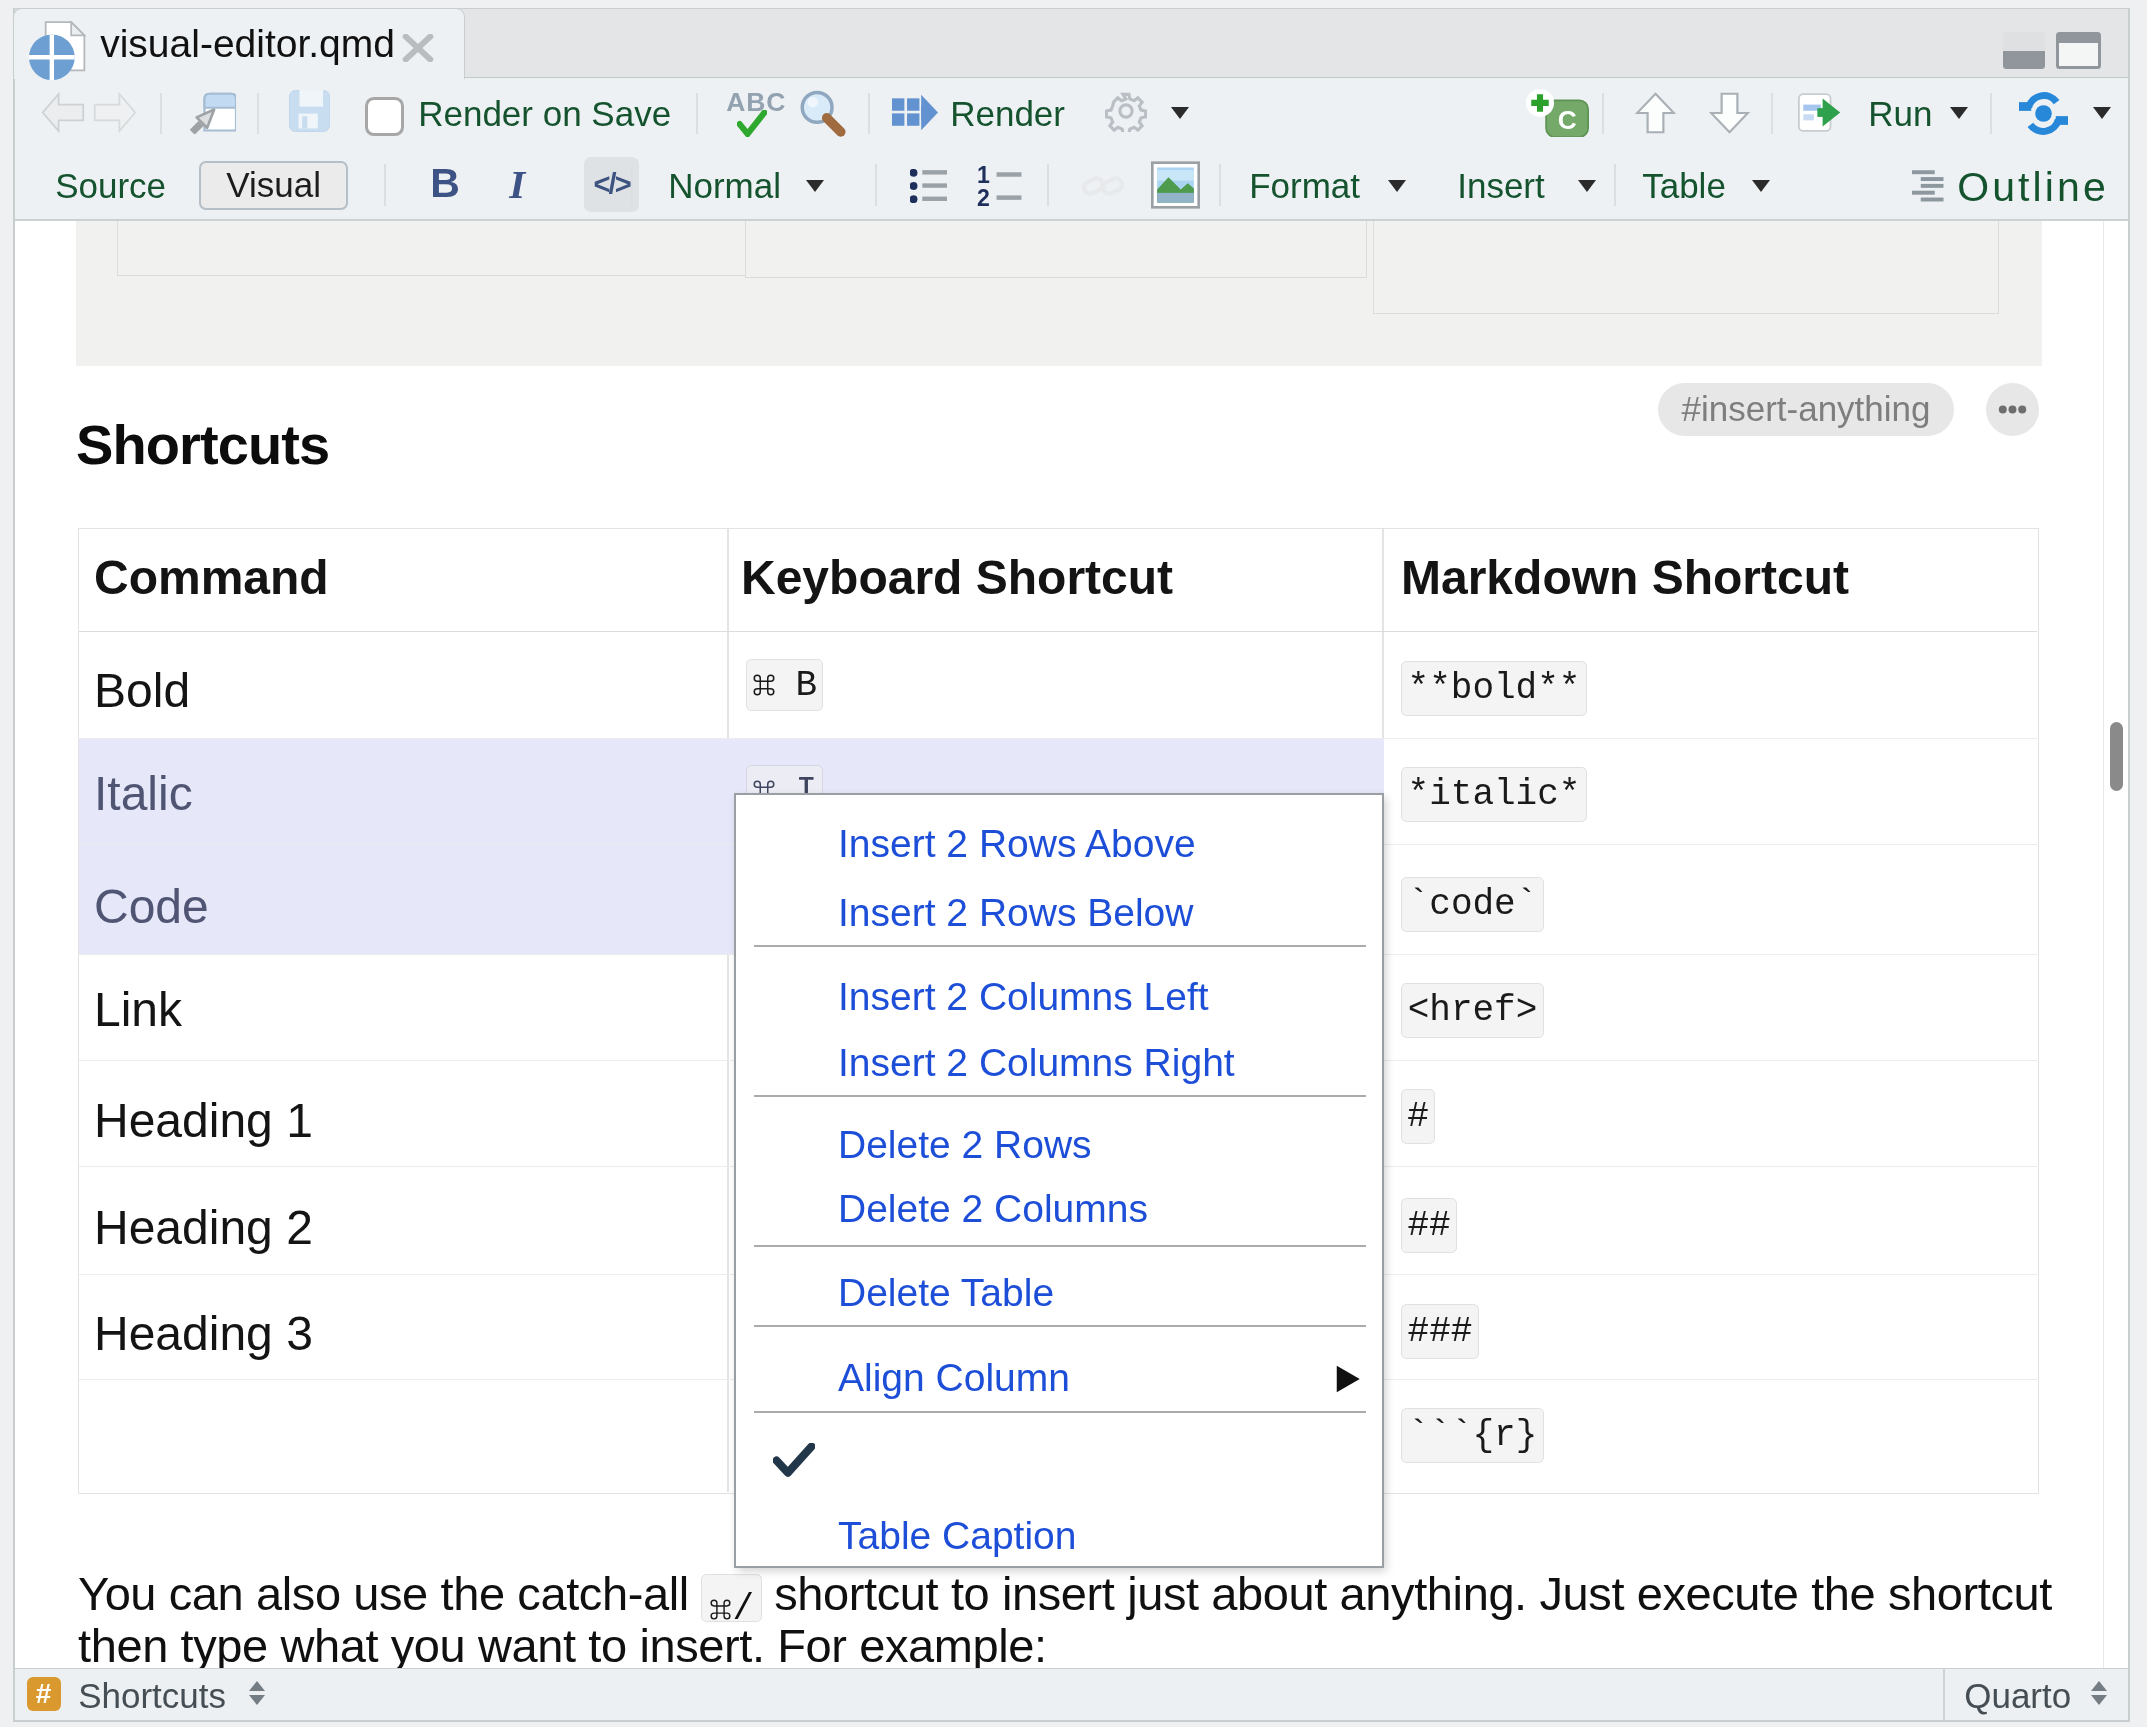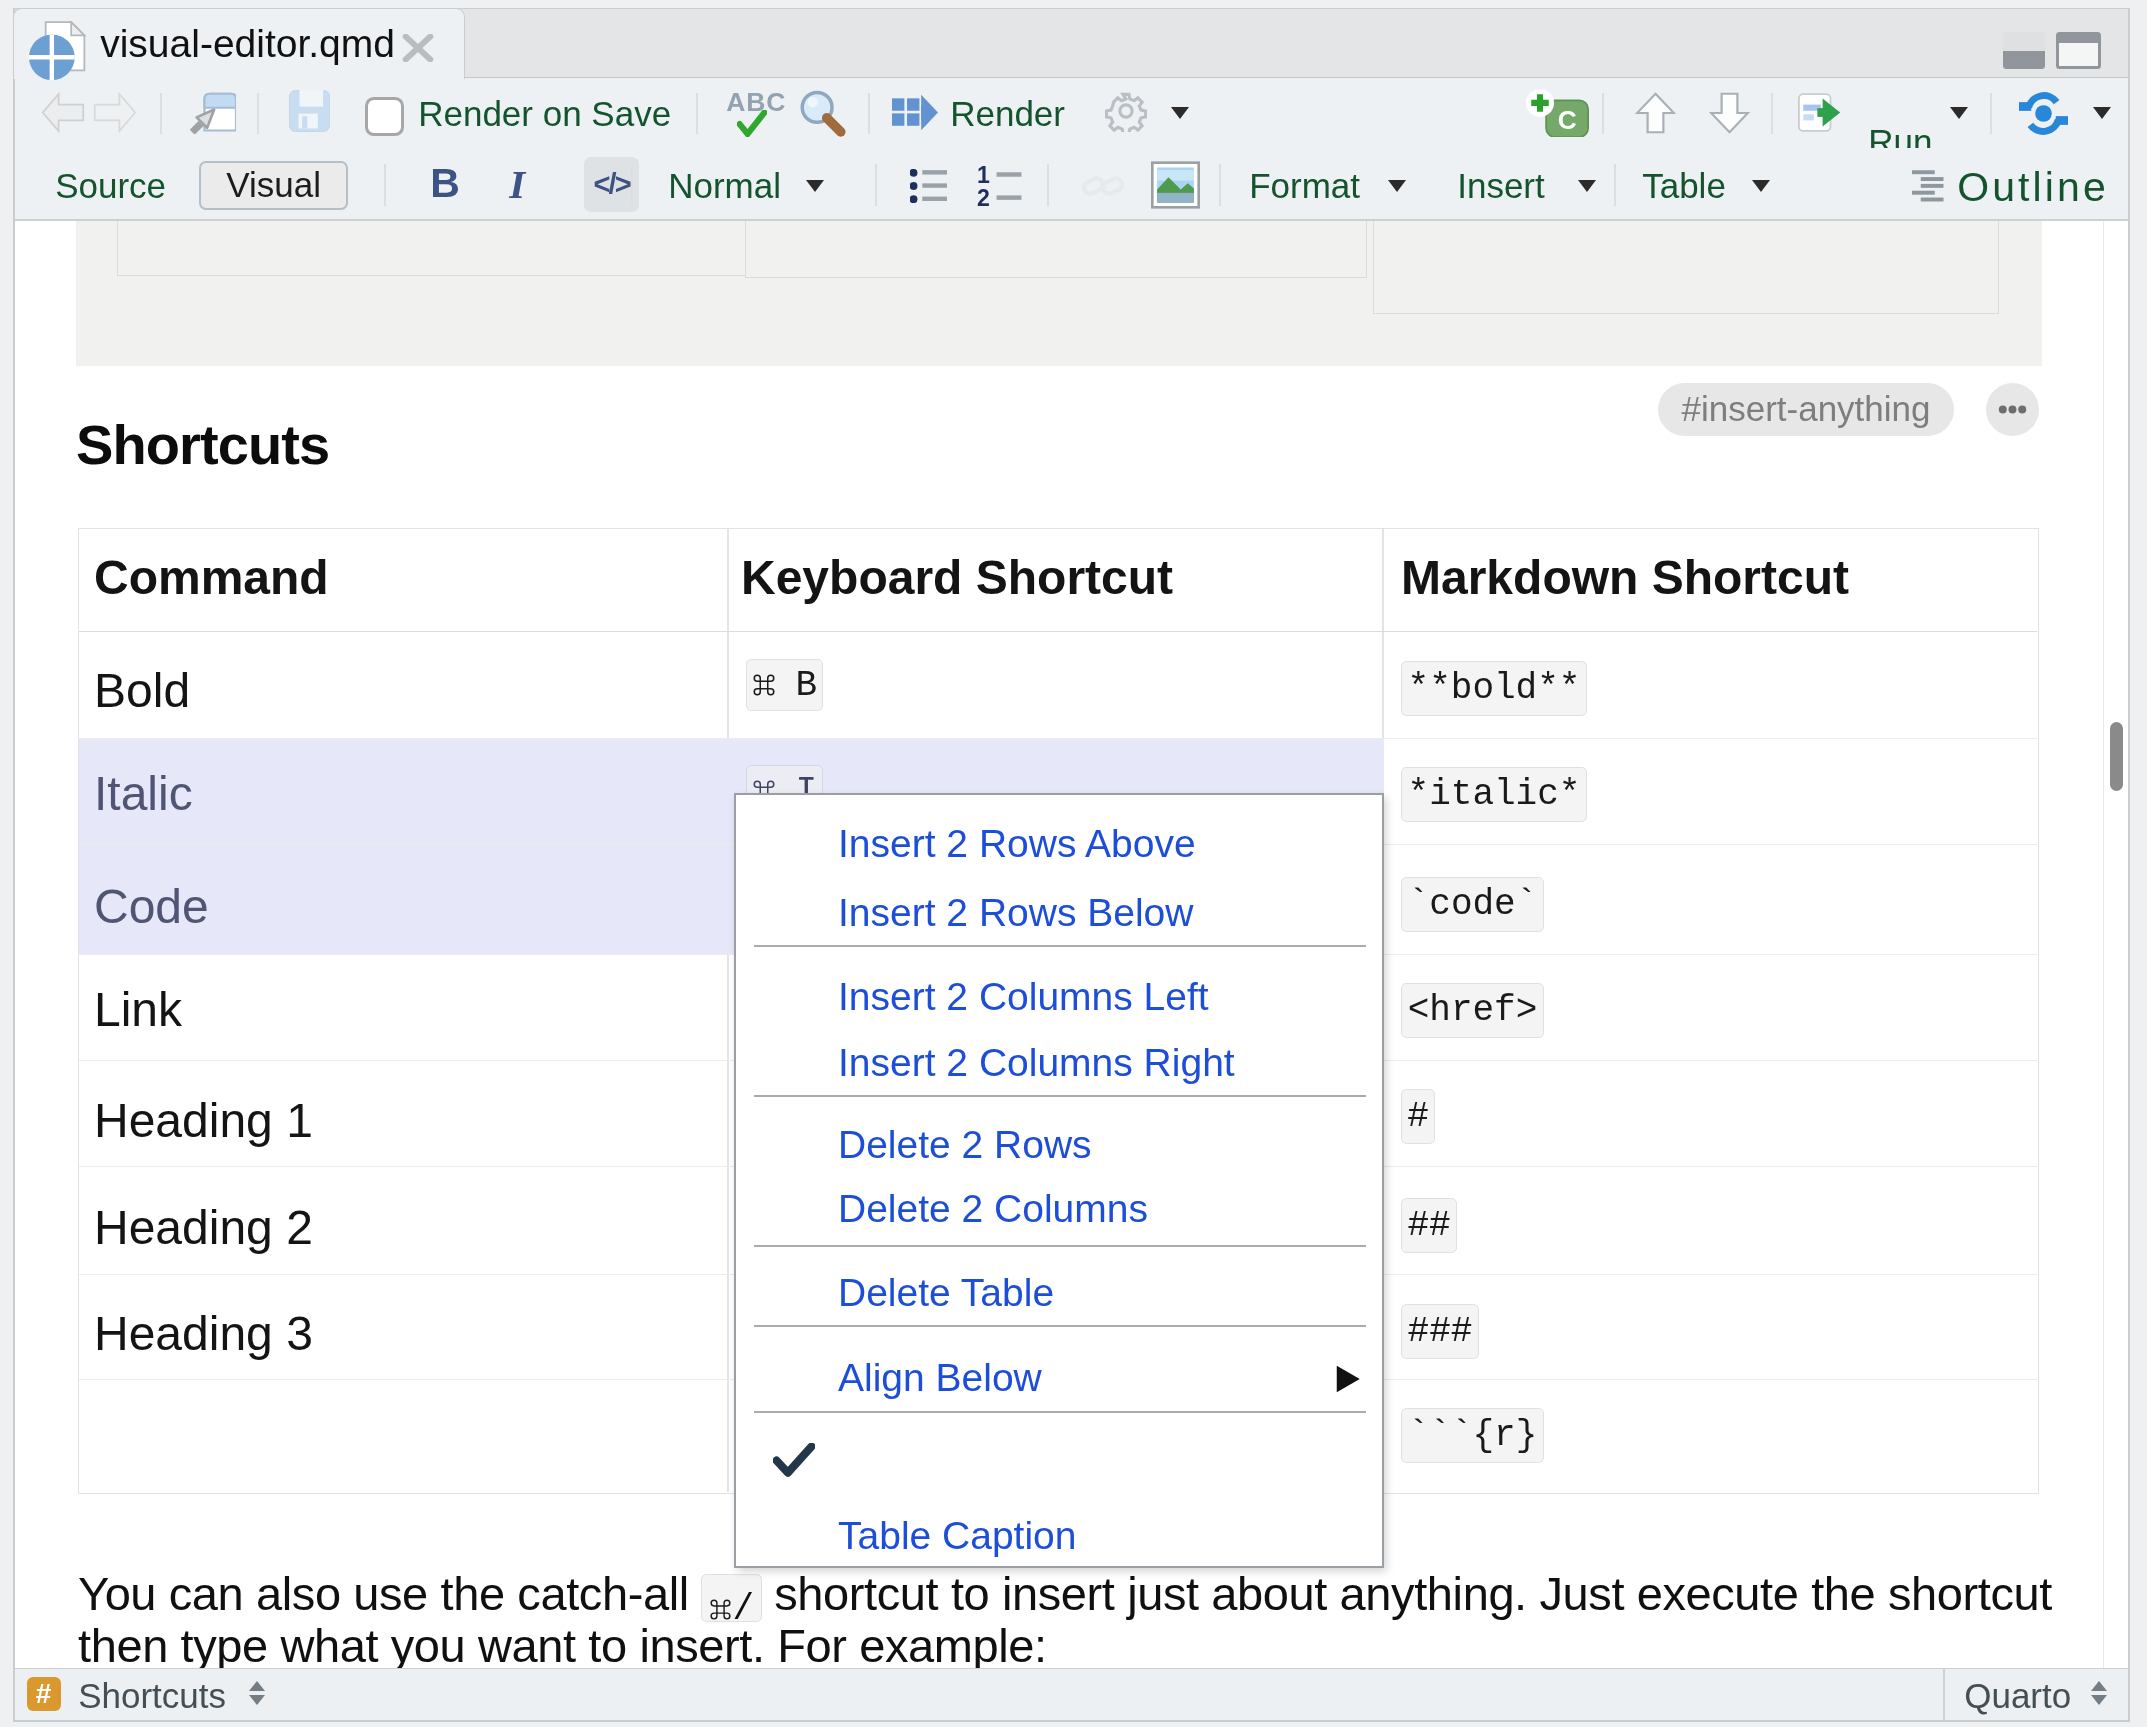--- a/index.html
+++ b/index.html
@@ -153,21 +153,21 @@
     <path d="M23 46 L44 24 L32 24 L32 2 L14 2 L14 24 L2 24 Z" fill="#fcfdfd" stroke="#a9b0b5" stroke-width="2.5"></path>
   </svg>
   <div class="vsep" style="left:1757px;"></div>
   <svg class="abs" style="left:1784px; top:15px;" width="58" height="39" viewBox="0 0 66 44">
     <rect x="1" y="1" width="36" height="42" rx="5" fill="#ffffff" stroke="#c8ccce" stroke-width="2"></rect>
     <rect x="6" y="13" width="20" height="7" fill="#a5c5ee"></rect>
     <rect x="6" y="24" width="12" height="7" fill="#c9dcf4"></rect>
     <path d="M28 22 L28 6 L48 22 L28 38 Z" fill="#2fa04c"></path>
     <rect x="22" y="17" width="12" height="10" fill="#2fa04c"></rect>
   </svg>
-  <div class="tbtext" style="left:1854px; top:16px;margin-top:28px;">Run</div>
+  <div class="tbtext" style="left:1854px; top:16px;">Run</div>
   <div class="caret" style="left:1936px; top:29px;"></div>
   <div class="vsep" style="left:1976px;"></div>
   <svg class="abs" style="left:2004px; top:10.6px;" width="51" height="49" viewBox="0 0 58 56">
     <circle cx="29" cy="28" r="9.5" fill="#2787d8"></circle>
     <path d="M12 21 A18 18 0 0 1 44 15" stroke="#2787d8" stroke-width="8" fill="none"></path>
     <path d="M46 35 A18 18 0 0 1 14 41" stroke="#2787d8" stroke-width="8" fill="none"></path>
     <rect x="1" y="15" width="14" height="10" fill="#2787d8"></rect>
     <rect x="43" y="31" width="14" height="10" fill="#2787d8"></rect>
   </svg>
   <div class="caret" style="left:2079px; top:29px;"></div>
@@ -309,21 +309,21 @@
     <div class="mi" style="top:83px;">Insert 2 Rows Below</div>
     <div class="msep" style="top:150px;"></div>
     <div class="mi" style="top:167px;">Insert 2 Columns Left</div>
     <div class="mi" style="top:233px;">Insert 2 Columns Right</div>
     <div class="msep" style="top:300px;"></div>
     <div class="mi" style="top:315px;">Delete 2 Rows</div>
     <div class="mi" style="top:379px;">Delete 2 Columns</div>
     <div class="msep" style="top:450px;"></div>
     <div class="mi" style="top:463px;">Delete Table</div>
     <div class="msep" style="top:530px;"></div>
-    <div class="mi" style="top:548px;">Align Below</div>
+    <div class="mi" style="top:548px;">Align Column</div>
     <svg class="abs" style="left:599px; top:569px;" width="26.5" height="30" viewBox="0 0 30 34">
       <path d="M2 2 L28 17 L2 32 Z" fill="#111111"></path>
     </svg>
     <div class="msep" style="top:616px;"></div>
     <svg class="abs" style="left:37px; top:648px;" width="42" height="35" viewBox="0 0 48 40">
       <path d="M4 20 L17 34 L44 4" stroke="#22384a" stroke-width="9" fill="none" stroke-linecap="round" stroke-linejoin="round"></path>
     </svg>
     <div class="mi" style="top:706px;">Table Caption</div>
   </div>
 

